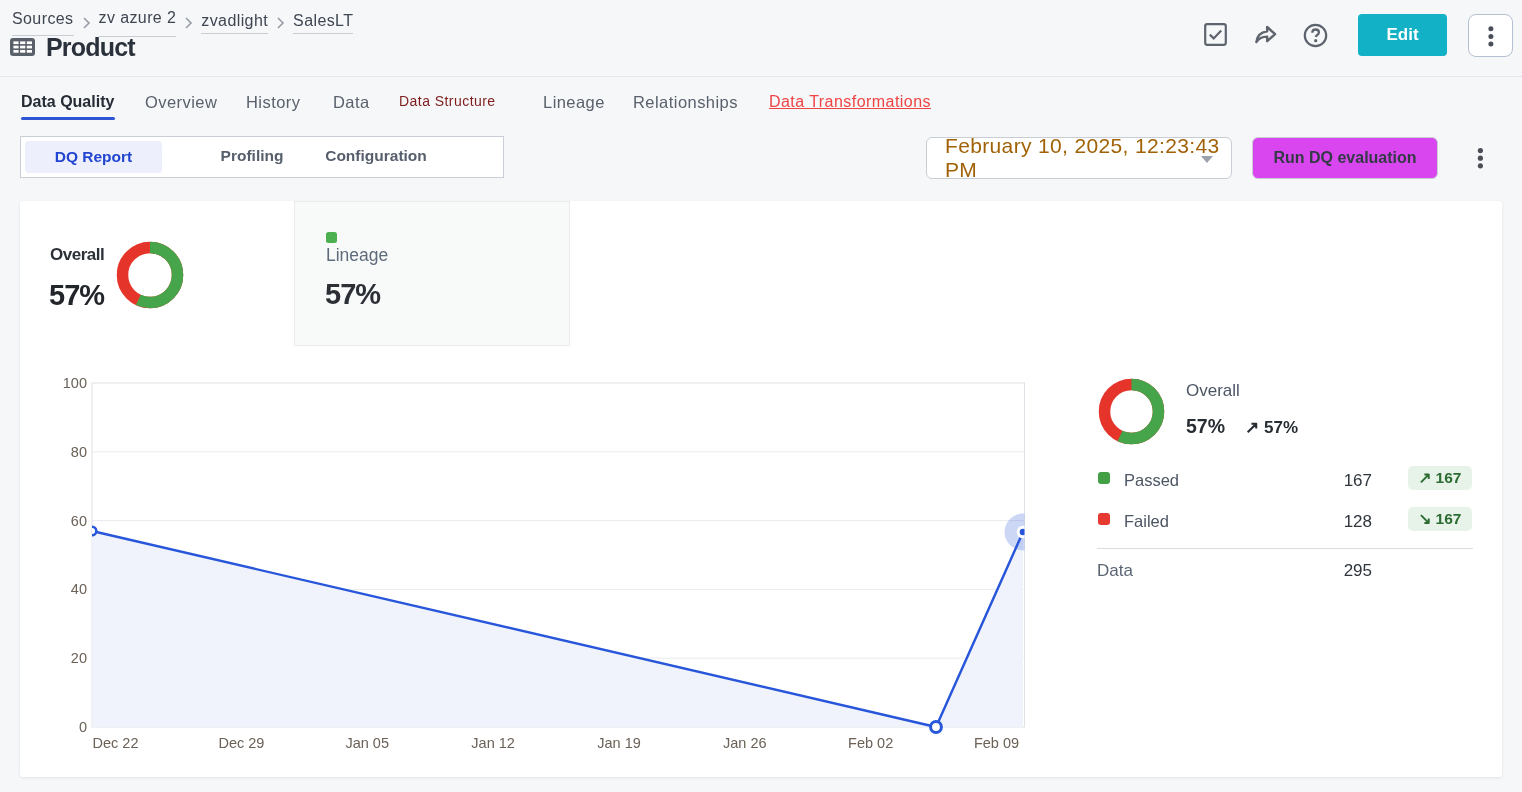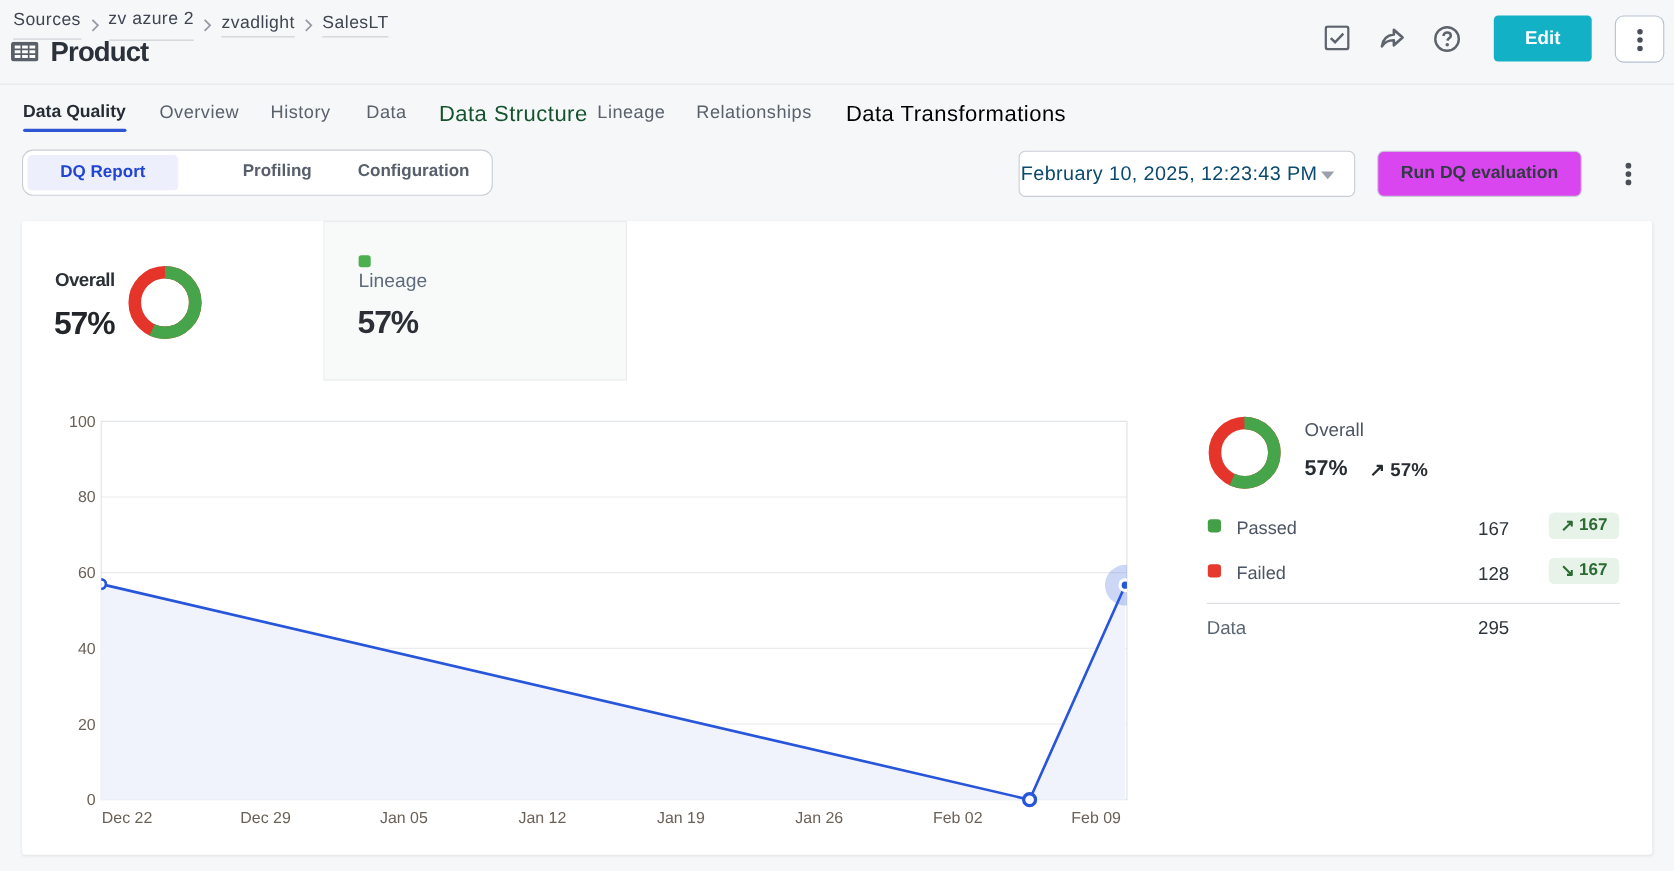--- a/index.html
+++ b/index.html
@@ -64,33 +64,33 @@
     </svg>
 </div>
 
 <div class="abs" style="left:0; top:76px; width:1522px; height:1px; background:#e5e8eb;"></div>
 
 <div class="abs" style="left:21px; top:93px; font-size:16px; font-weight:700; color:#262c35;">Data Quality</div>
 <div class="abs" style="left:21px; top:116.5px; width:94px; height:3px; background:#2e56d4; border-radius:2px;"></div>
 <div class="abs" style="left:145px; top:93px; font-size:16.5px; color:#59616c; letter-spacing:0.45px;">Overview</div>
 <div class="abs" style="left:246px; top:93px; font-size:16.5px; color:#59616c; letter-spacing:0.45px;">History</div>
 <div class="abs" style="left:333px; top:93px; font-size:16.5px; color:#59616c; letter-spacing:0.45px;">Data</div>
-<div class="abs" style="left:399px; top:93px; font-size:20px; color:#14532d; letter-spacing:0.45px;">Data Structure</div>
+<div class="abs" style="left:399px; top:93px; font-size:14px; color:#7f1d1d; letter-spacing:0.45px;">Data Structure</div>
 <div class="abs" style="left:543px; top:93px; font-size:16.5px; color:#59616c; letter-spacing:0.45px;">Lineage</div>
 <div class="abs" style="left:633px; top:93px; font-size:16.5px; color:#59616c; letter-spacing:0.45px;">Relationships</div>
-<div class="abs" style="left:769px; top:93px; font-size:20px; color:#000000; letter-spacing:0.45px;">Data Transformations</div>
+<div class="abs" style="left:769px; top:93px; font-size:16px; color:#ef4444; letter-spacing:0.45px;text-decoration:underline;">Data Transformations</div>
 
-<div class="abs" style="left:20px; top:136px; width:428px; height:42px; background:#ffffff; border:1px solid #c9ced6; border-radius:10px;">
+<div class="abs" style="left:20px; top:136px; width:484px; height:42px; background:#ffffff; border:1px solid #c9ced6; border-radius:0;">
   <div class="abs" style="left:4px; top:4px; width:137px; height:32px; background:#edf0fc; border-radius:4px; display:flex; align-items:center; justify-content:center; font-size:15.5px; font-weight:700; color:#2245d1;">DQ Report</div>
   <div class="abs" style="left:231px; top:10px; transform:translateX(-50%); font-size:15.5px; font-weight:700; color:#565f6b;">Profiling</div>
   <div class="abs" style="left:355px; top:10px; transform:translateX(-50%); font-size:15.5px; font-weight:700; color:#565f6b;">Configuration</div>
 </div>
 
 <div class="abs" style="left:926px; top:137px; width:306px; height:42px; background:#ffffff; border:1px solid #c9ced6; border-radius:6px; display:flex; align-items:center;">
-  <span style="margin-left:1px; font-size:18px; color:#0c4a6e; letter-spacing:0.35px;">February 10, 2025, 12:23:43 PM</span>
+  <span style="margin-left:18px; font-size:21px; color:#a16207; letter-spacing:0.35px;">February 10, 2025, 12:23:43 PM</span>
   <span style="position:absolute; right:18px; top:18px; width:0; height:0; border-left:6.5px solid transparent; border-right:6.5px solid transparent; border-top:7px solid #9aa1ab;"></span>
 </div>
 <div class="abs" style="left:1252px; top:137px; width:186px; height:42px; background:#d946ef; border:1px solid #c9ced6; border-radius:6px; display:flex; align-items:center; justify-content:center; font-size:16px; font-weight:700; color:#333a45;">Run DQ evaluation</div>
 <svg class="abs" style="left:1474px; top:145px;" width="13" height="28" viewBox="0 0 13 28">
     <g fill="#4a4e57">
       <circle cx="6.4" cy="5.6" r="2.6"></circle>
       <circle cx="6.4" cy="13.2" r="2.6"></circle>
       <circle cx="6.4" cy="20.8" r="2.6"></circle>
     </g>
   </svg>

